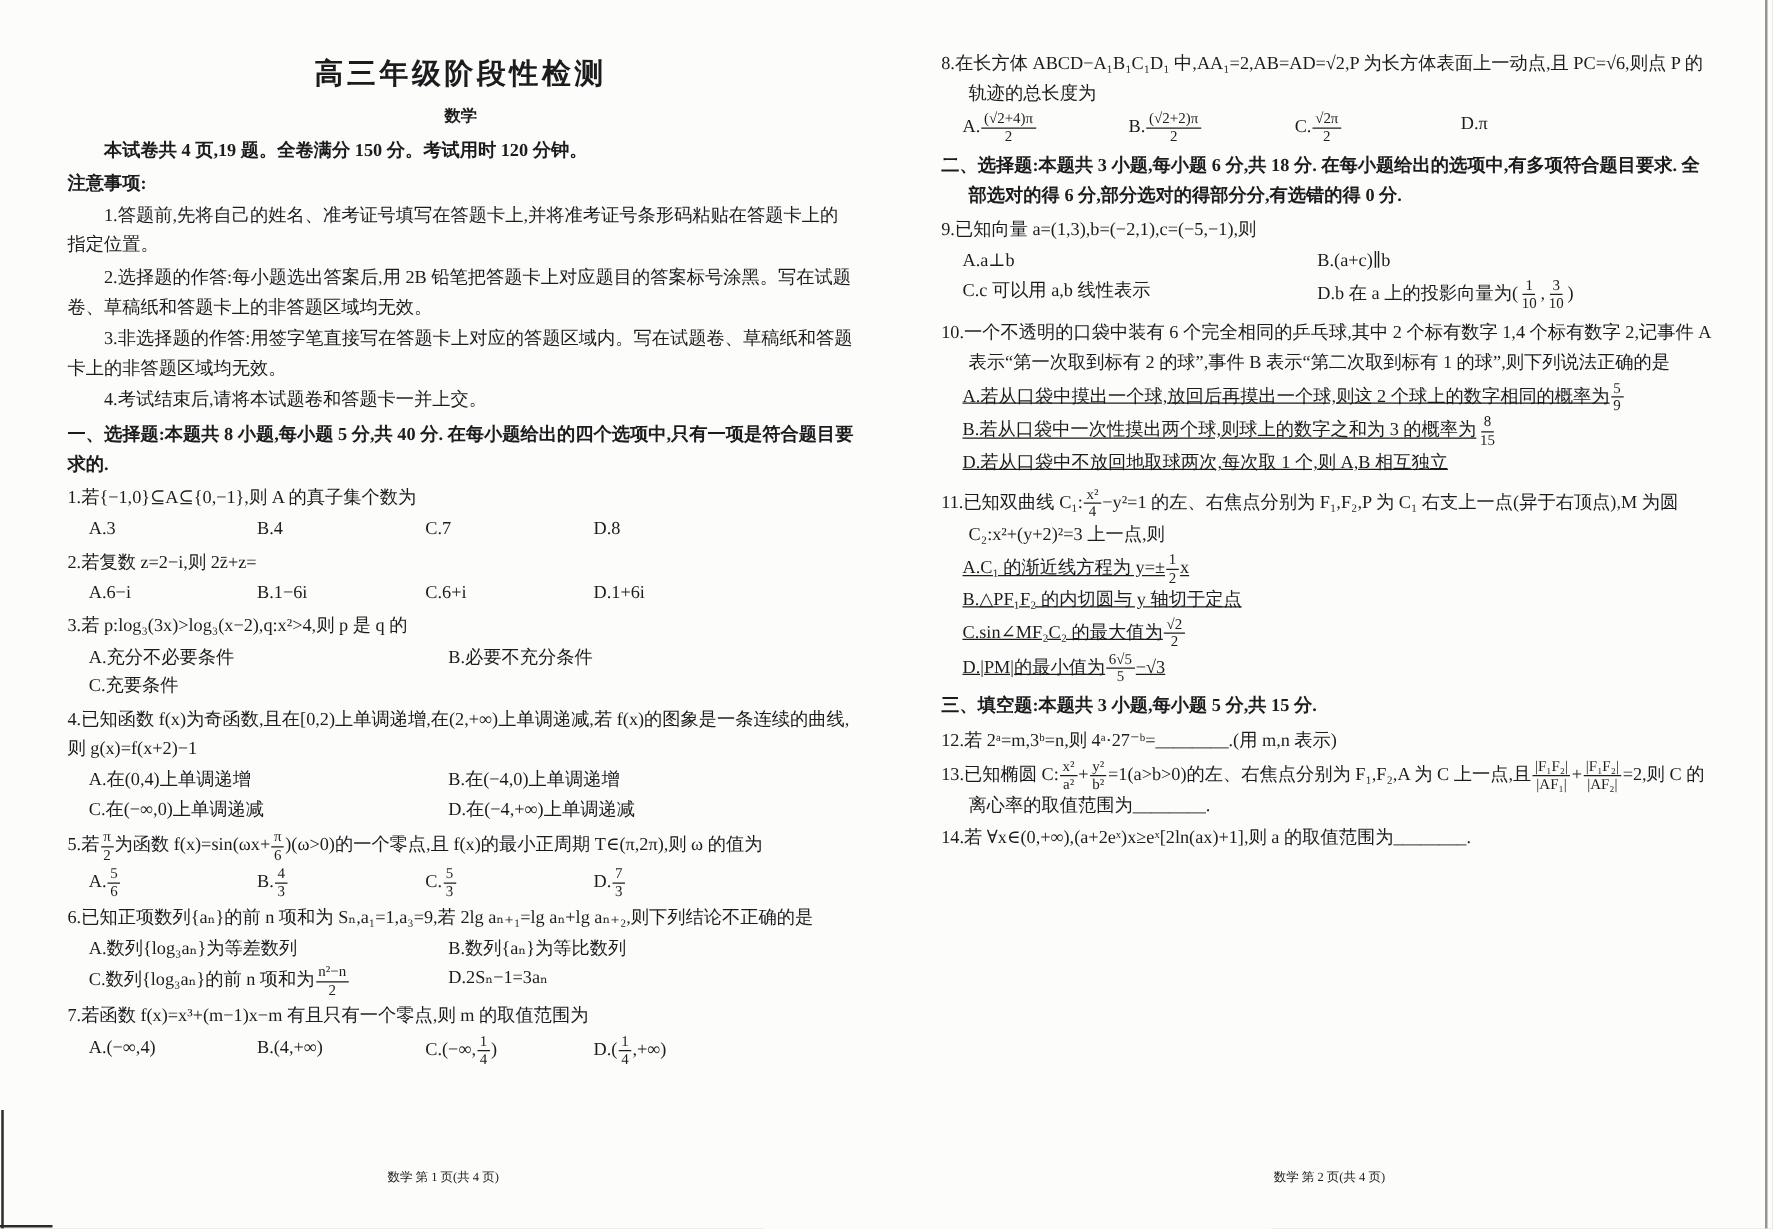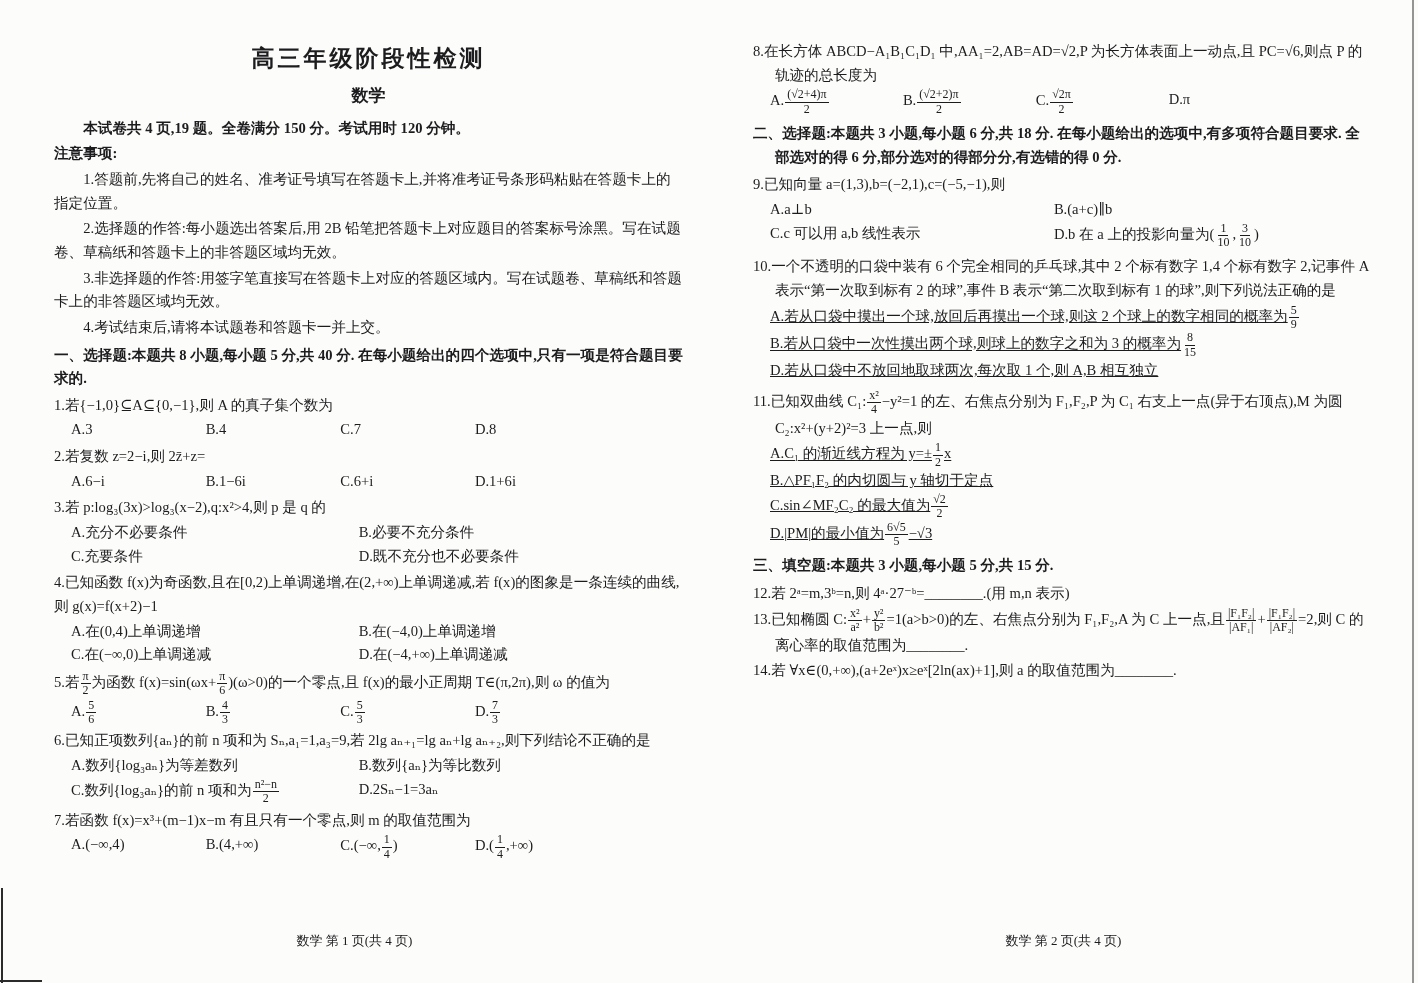--- a/index.html
+++ b/index.html
@@ -14,21 +14,21 @@
     font-size:14.6px;
     line-height:1.62;
     overflow:hidden;
   }
   .cols { display:flex; height:100%;border-radius:16px; }
   .col { position:relative; width:709px; height:100%; overflow:hidden; }
   .col-left  { padding:40px 26px 70px 54px; }
   .col-right { padding:40px 44px 70px 44px; }
 
   .title   { font-size:23px; font-weight:700; text-align:center; letter-spacing:3px; margin-bottom:5px; }
-  .subject { font-size:17px; font-weight:700; text-align:center; margin-bottom:7px; }
+  .subject { font-size:13px; font-weight:700; text-align:center; margin-bottom:7px; }
 
   p { margin:0 0 2px 0; }
   .bold { font-weight:700; }
   .indent { text-indent:2em; }
   .section { margin:4px 0 3px 0; }
   .hang { padding-left:1.5em; text-indent:-1.5em; }
 
   .q { margin:0 0 3px 0; }
   .col-right .q { margin-bottom:6px; }
   .col-right p.section { margin:6px 0 4px 0; }
@@ -42,21 +42,21 @@
   .opts-1 .opt { display:block; width:auto; padding-left:1.5em; text-indent:-1.5em; }
 
   .frac {
     display:inline-flex; flex-direction:column; align-items:center;
     vertical-align:middle; line-height:1.12; font-size:0.82em;
     margin:0 1px; text-indent:0;
   }
   .fn { display:block; border-bottom:1px solid currentColor; padding:0 2px; }
   .fd { display:block; padding:0 2px; }
 
-  .footer { position:absolute; bottom:32px; left:0; width:100%; text-align:center; font-size:13px; }
+  .footer { position:absolute; bottom:32px; left:0; width:100%; text-align:center; font-size:10px; }
 
   .artifact-right { position:absolute; top:0; right:4px; width:2px; height:100%; background:rgba(45,45,45,.5); }
   .artifact-left-bottom { position:absolute; left:1px; bottom:0; width:2px; height:95px; background:#2b2b2b; }
   .artifact-bottom { position:absolute; left:0; bottom:1px; width:42px; height:2px; background:#2b2b2b; }
 </style>
 </head>
 <body>
 
 <div class="sheet">
   <div class="cols">
@@ -93,21 +93,20 @@
           <span class="opt">D.1+6i</span>
         </div>
       </div>
 
       <div class="q">
         <div class="stem">3.若 p:log₃(3x)&gt;log₃(x−2),q:x²&gt;4,则 p 是 q 的</div>
         <div class="opts opts-2">
           <span class="opt">A.充分不必要条件</span>
           <span class="opt">B.必要不充分条件</span>
           <span class="opt">C.充要条件</span>
-          <span class="opt">D.既不充分也不必要条件</span>
         </div>
       </div>
 
       <div class="q">
         <div class="stem">4.已知函数 f(x)为奇函数,且在[0,2)上单调递增,在(2,+∞)上单调递减,若 f(x)的图象是一条连续的曲线,则 g(x)=f(x+2)−1</div>
         <div class="opts opts-2">
           <span class="opt">A.在(0,4)上单调递增</span>
           <span class="opt">B.在(−4,0)上单调递增</span>
           <span class="opt">C.在(−∞,0)上单调递减</span>
           <span class="opt">D.在(−4,+∞)上单调递减</span>

